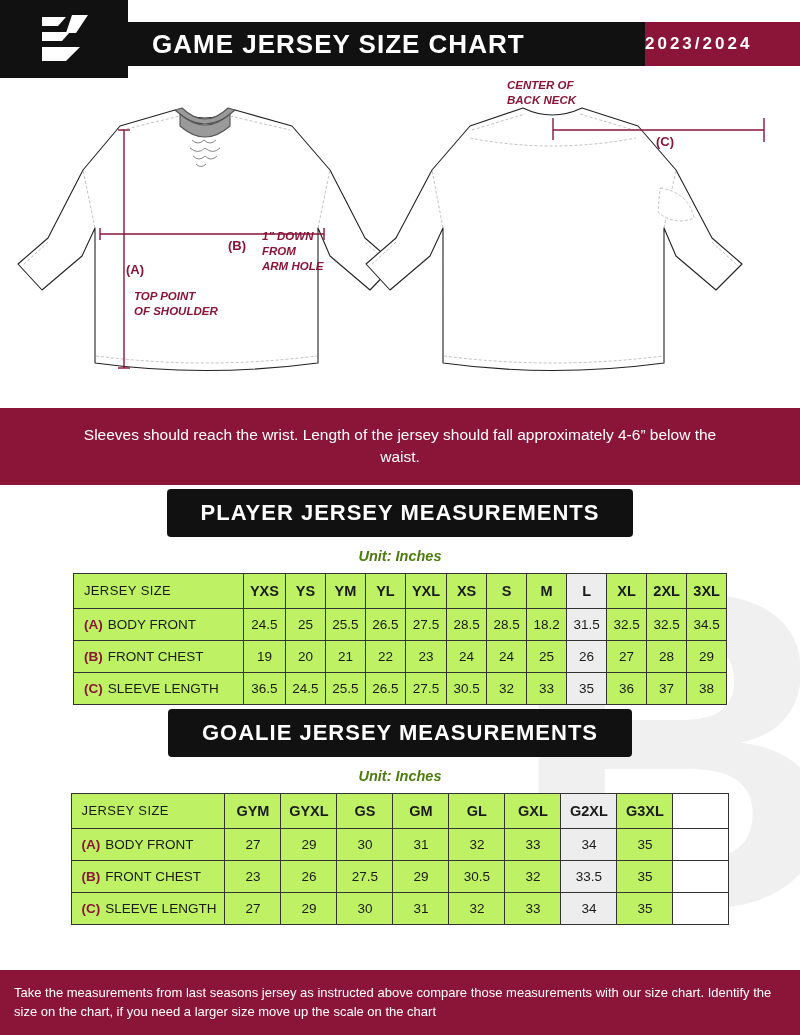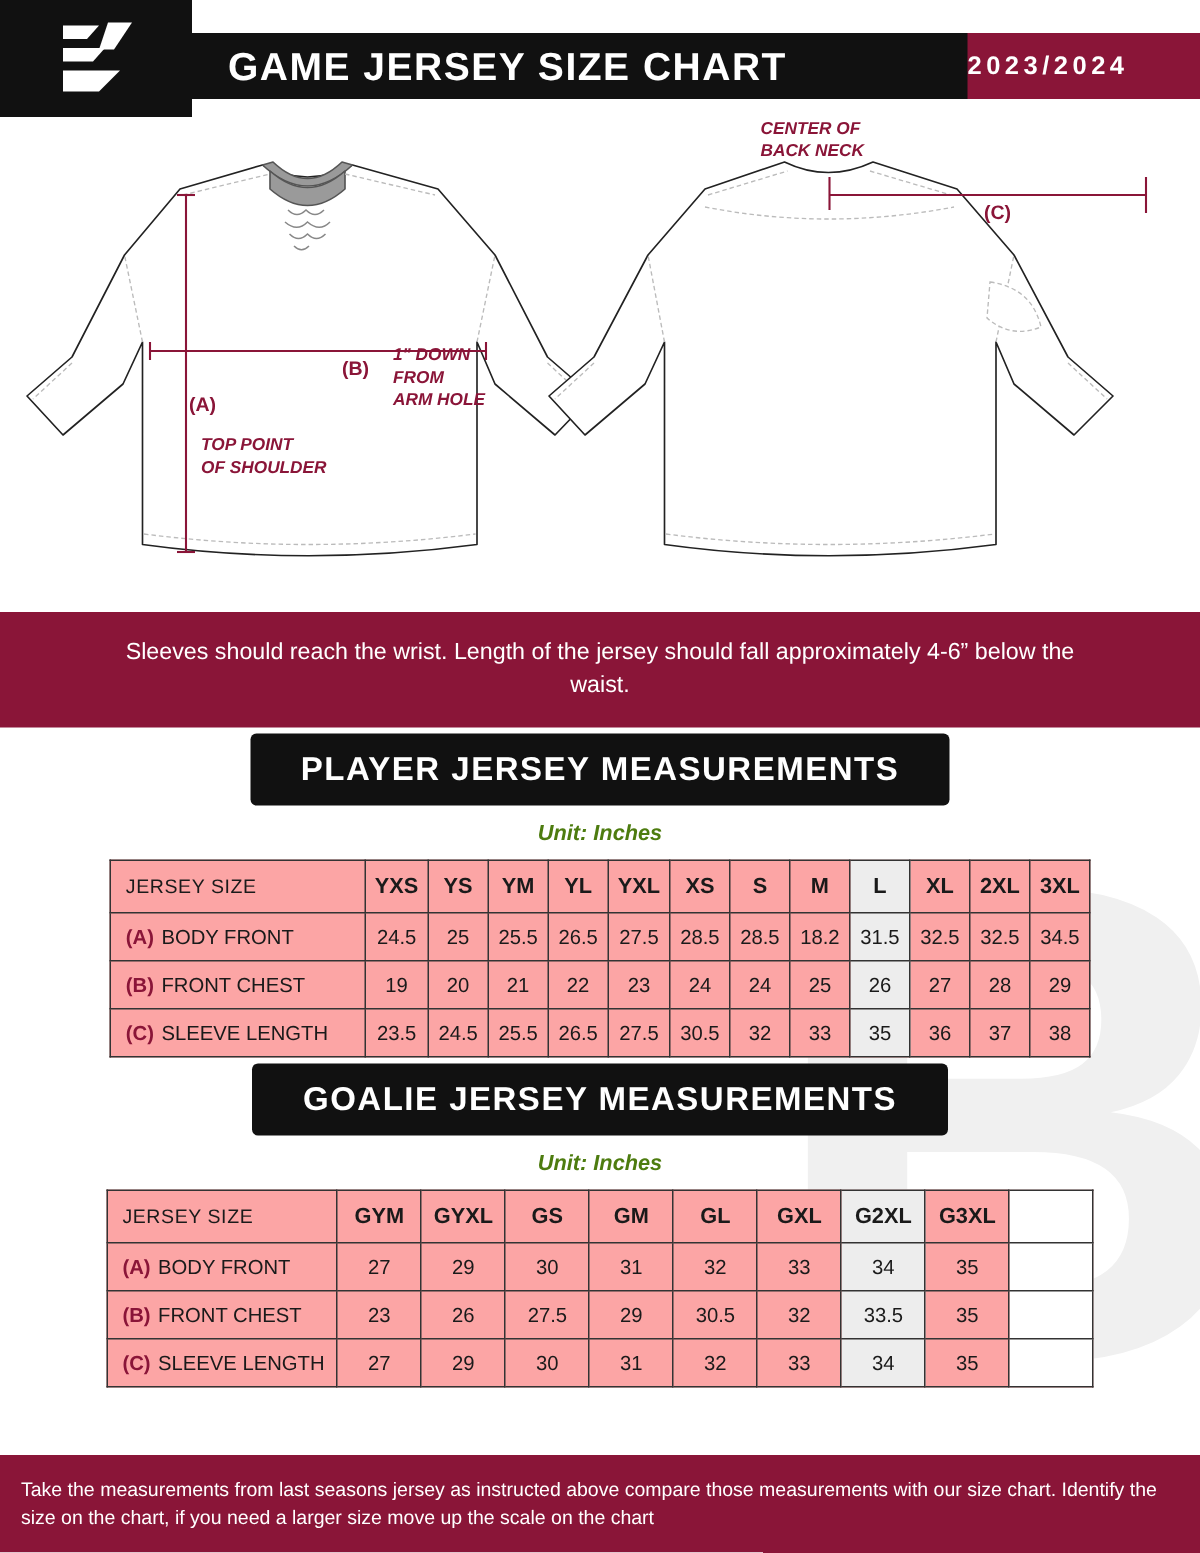--- a/index.html
+++ b/index.html
@@ -69,21 +69,21 @@
   .section-title {
     background:#111; color:#fff; font-weight:bold; font-size:22px;
     letter-spacing:1px; padding:11px 34px 11px 34px; border-radius:4px;
     text-align:center;
   }
   .unit {
     text-align:center; font-style:italic; font-size:14.5px; color:#4d7c0f;
     margin:11px 0 9px 0; font-weight:bold;
   }
 
-  table { border-collapse:collapse; margin:0 auto; background:#fca5a5; }
+  table { border-collapse:collapse; margin:0 auto; background:#bef264; }
   table td, table th { border:1px solid #333; font-size:13.5px; }
   .lbl-cell {
     padding:8px 8px 8px 10px; text-align:left; white-space:nowrap; font-size:13.5px;
   }
   .lbl-cell .tag { color:#8a1538; font-weight:bold; margin-right:5px; }
   .hdr-cell { padding:9px 6px; text-align:center; font-weight:bold; font-size:14.5px; }
   .hdr-label { padding:9px 10px; text-align:left; font-size:13px; letter-spacing:0.4px; }
   .val-cell { padding:8px 6px; text-align:center; }
   .hl { background:#ededed; }
   .blank { border:1px solid #333; background:#fff; }
@@ -256,21 +256,21 @@
             <td class="val-cell">24</td>
             <td class="val-cell">24</td>
             <td class="val-cell">25</td>
             <td class="val-cell hl">26</td>
             <td class="val-cell">27</td>
             <td class="val-cell">28</td>
             <td class="val-cell">29</td>
           </tr>
           <tr>
             <td class="lbl-cell"><span class="tag">(C)</span>SLEEVE LENGTH</td>
-            <td class="val-cell">23.5</td>
+            <td class="val-cell">36.5</td>
             <td class="val-cell">24.5</td>
             <td class="val-cell">25.5</td>
             <td class="val-cell">26.5</td>
             <td class="val-cell">27.5</td>
             <td class="val-cell">30.5</td>
             <td class="val-cell">32</td>
             <td class="val-cell">33</td>
             <td class="val-cell hl">35</td>
             <td class="val-cell">36</td>
             <td class="val-cell">37</td>

